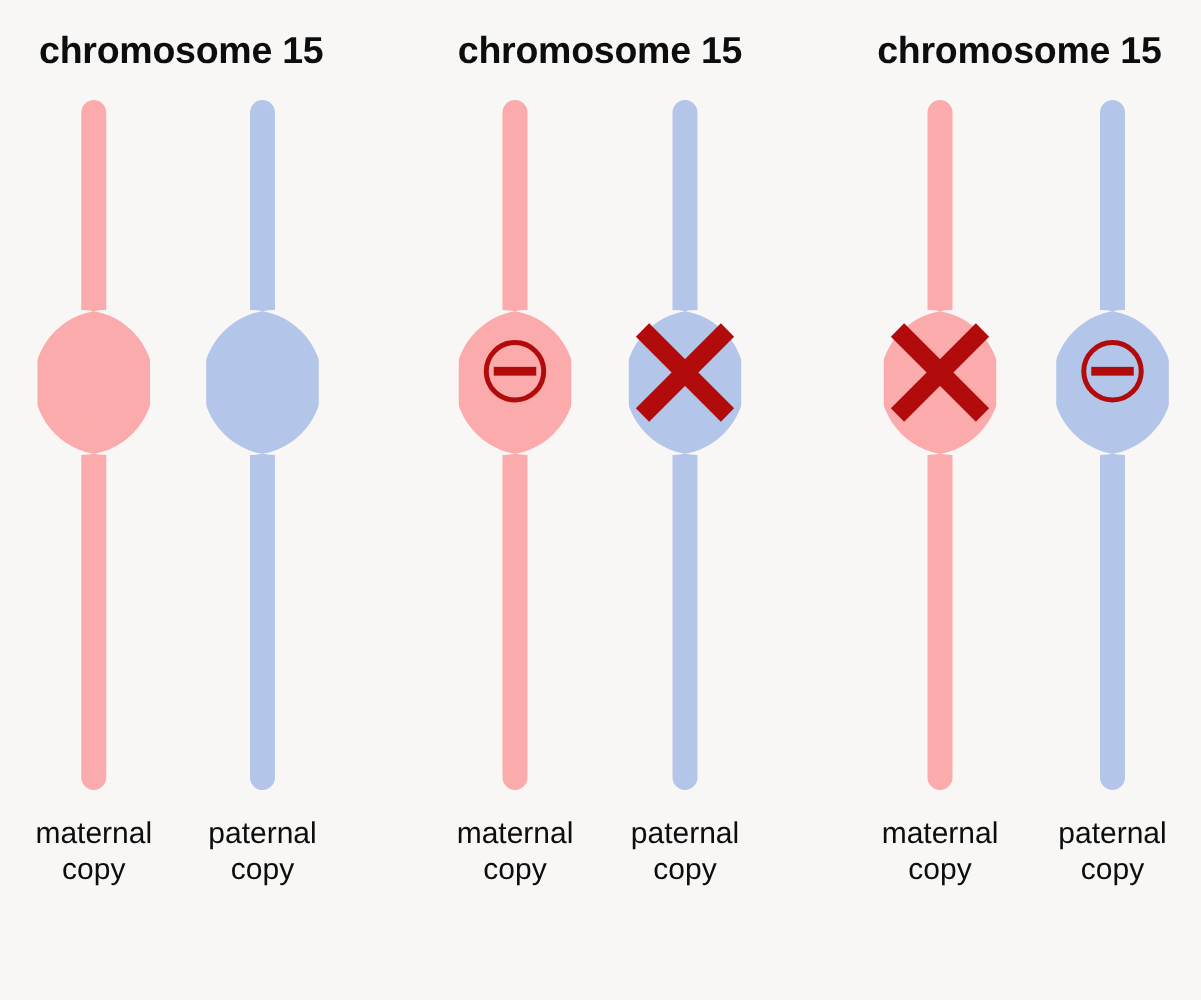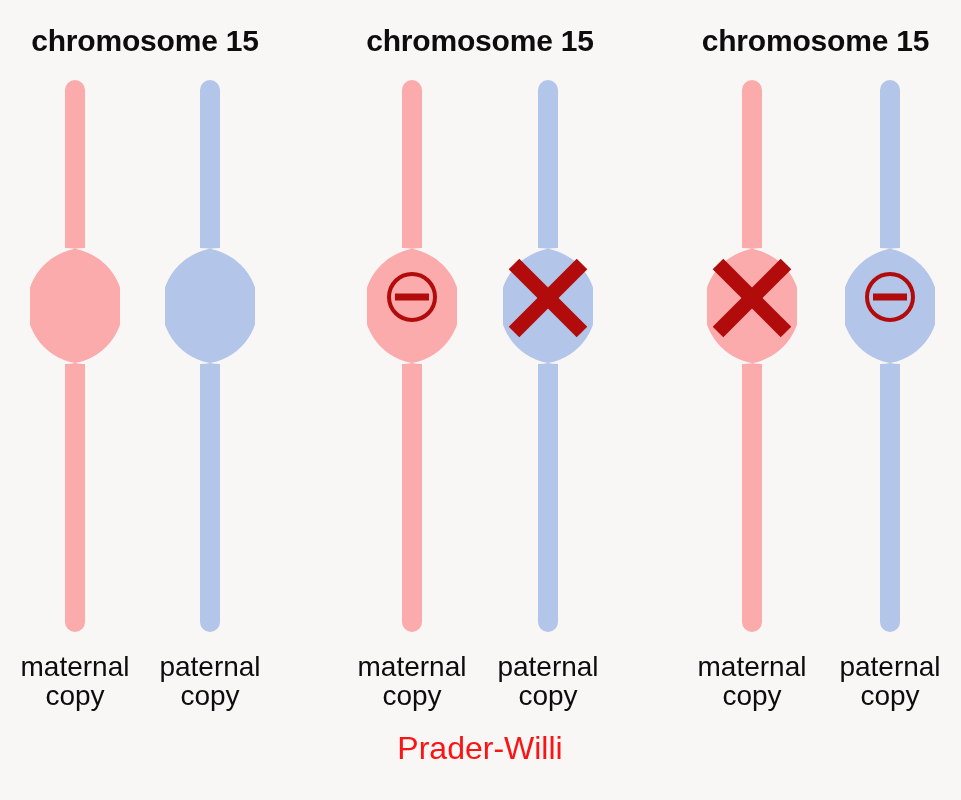--- a/index.html
+++ b/index.html
@@ -60,21 +60,21 @@
   .panel-2 .chrom-m { left: 37px; }
   .panel-2 .chrom-p { left: 175px; }
 
   .chrom svg { display: block; width: 90px; height: 556px; }
 
   .copy-label {
     position: absolute;
     top: 652px;
     width: 130px;
     text-align: center;
-    font-size: 28px;
+    font-size: 24px;
     line-height: 29px;
     color: #0d0d0d;
   }
   .panel-0 .copy-m { left: 10px; }
   .panel-0 .copy-p { left: 145px; }
   .panel-1 .copy-m { left: 17px; }
   .panel-1 .copy-p { left: 153px; }
   .panel-2 .copy-m { left: 17px; }
   .panel-2 .copy-p { left: 155px; }
 
@@ -168,21 +168,20 @@
 
     <div class="copy-label copy-m">
       <div>maternal</div>
       <div>copy</div>
     </div>
     <div class="copy-label copy-p">
       <div>paternal</div>
       <div>copy</div>
     </div>
 
-    <div class="syndrome-label">Prader-Willi</div>
   </div>
 
   <div class="panel panel-2">
     <div class="panel-title">chromosome 15</div>
 
     <div class="chrom chrom-m">
       <svg viewBox="0 0 90 556" xmlns="http://www.w3.org/2000/svg">
         <path d="M45 2 a10 10 0 0 1 10 10 L55 170 a22 22 0 0 0 0 116 L55 544 a10 10 0 0 1 -20 0 L35 286 a22 22 0 0 0 0 -116 L35 12 a10 10 0 0 1 10 -10 Z" fill="#fbabab"></path>
         <circle cx="45" cy="228" r="34" fill="#fbabab"></circle>
       </svg>

